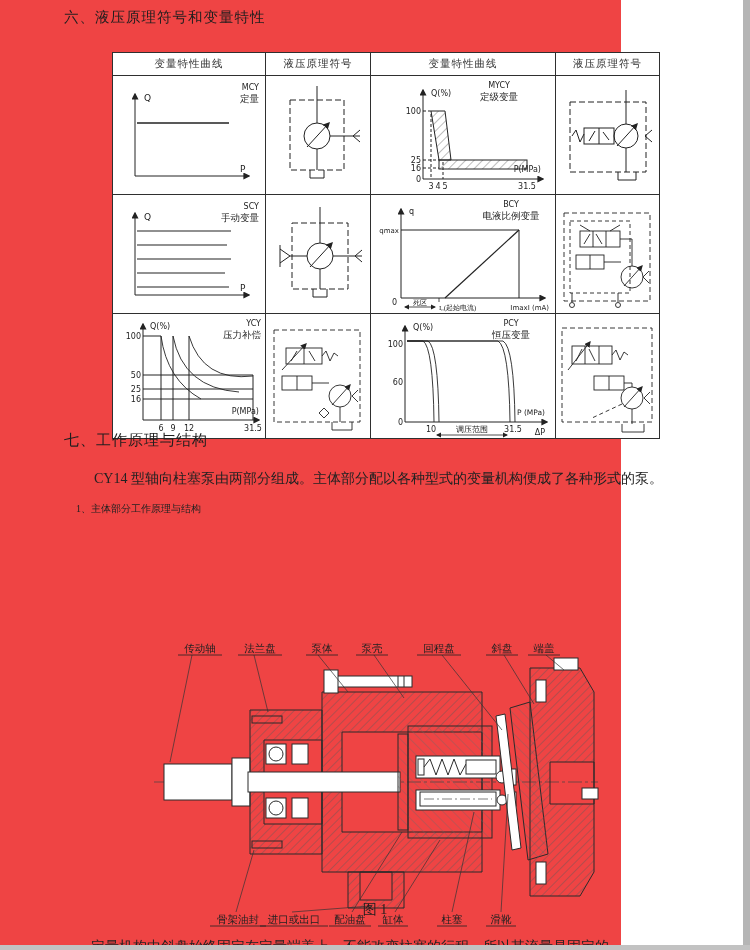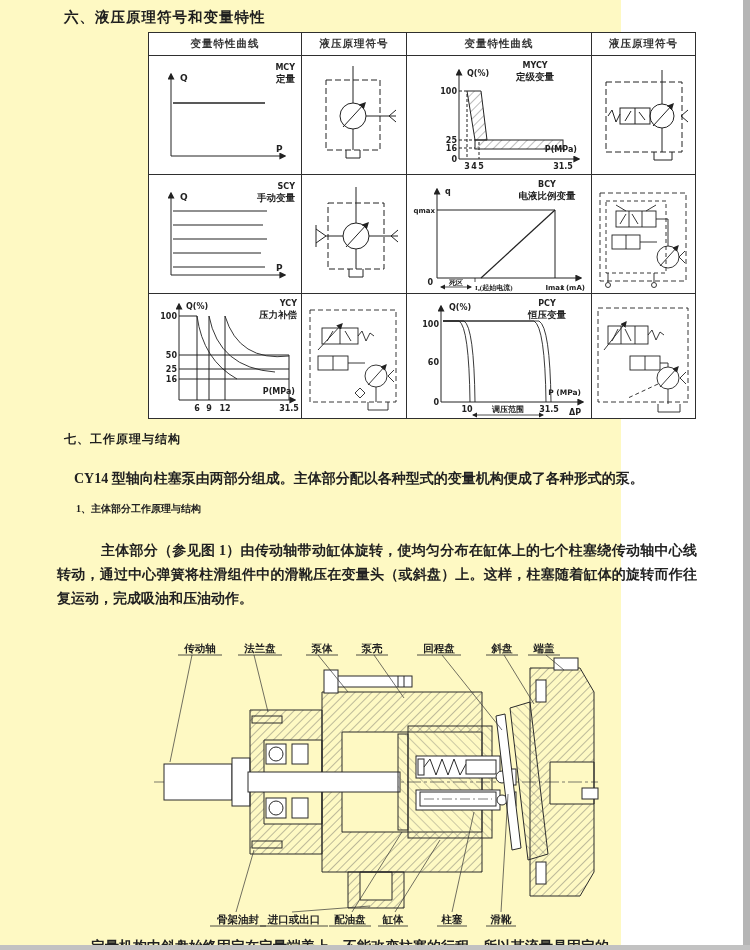--- a/index.html
+++ b/index.html
@@ -1,34 +1,34 @@
 <!DOCTYPE html>
 <html><head>
 <meta charset="utf-8">
 <style>
   html,body{margin:0;padding:0;}
   body{width:750px;height:950px;background:#ffffff;overflow:hidden;
        font-family:"Liberation Serif","DejaVu Serif",serif;color:#1e1e1e;}
-  .page{position:relative;width:621px;height:950px;background:#fef9c3;font-weight:bold;}
+  .page{position:relative;width:621px;height:950px;background:#ef4444;}
   .scan-edge-right{position:absolute;left:743px;top:0;width:7px;height:950px;background:#b5b5b5;}
   .scan-edge-bottom{position:absolute;left:0;top:945px;width:750px;height:5px;background:#c2c2c2;}
   .h1{position:absolute;left:64px;top:8px;font-size:14.5px;letter-spacing:1px;}
-  .h2{position:absolute;left:64px;top:431px;font-size:12px;letter-spacing:1px;}
+  .h2{position:absolute;left:64px;top:431px;font-size:15px;letter-spacing:1px;}
   .para{position:absolute;font-size:14px;line-height:24px;text-align:justify;color:#222;}
-  .p1{left:44px;top:453px;width:640px;text-indent:30px;}
+  .p1{left:64px;top:453px;width:640px;text-indent:30px;}
   .sub{position:absolute;font-size:10px;color:#222;}
   .s1{left:76px;top:502px;}
   .s2{left:76px;top:580px;}
   .p2{left:57px;top:525px;width:640px;text-indent:44px;}
   .p3{left:57px;top:921px;width:655px;text-indent:34px;}
   .caption{position:absolute;left:0;top:901px;width:750px;text-align:center;font-size:14px;}
   
-  .vtable{position:absolute;left:112px;top:32px;display:grid;
+  .vtable{position:absolute;left:112px;top:52px;display:grid;
           grid-template-columns:153px 105px 185px 103px;
-          border:1.5px solid #2f2f2f;background:#fff;margin-left:36px;}
+          border:1.5px solid #2f2f2f;background:#fff;}
   .vtable .hcell{height:22px;border-bottom:1px solid #2f2f2f;border-right:1px solid #2f2f2f;
           display:flex;align-items:center;justify-content:center;
           font-size:10.5px;color:#333;letter-spacing:1px;}
   .vtable .cell{border-right:1px solid #2f2f2f;border-bottom:1px solid #2f2f2f;overflow:hidden;}
   .vtable .last-col{border-right:none;}
   .vtable .last-row{border-bottom:none;}
   svg{display:block;}
   svg text{fill:#222;font-family:"DejaVu Sans",sans-serif;}
   svg .cjk{font-family:"Liberation Serif","DejaVu Serif",serif;}
   .figwrap{position:absolute;left:152px;top:640px;width:450px;height:300px;}
@@ -325,21 +325,20 @@
           <path d="M66,110 v8 h22 v-8"></path>
           <line x1="76" y1="95" x2="76" y2="110"></line>
         </g>
       </svg>
     </div>
   </div>
 
   <div class="h2">七、工作原理与结构</div>
   <p class="para p1">CY14 型轴向柱塞泵由两部分组成。主体部分配以各种型式的变量机构便成了各种形式的泵。</p>
   <div class="sub s1">1、主体部分工作原理与结构</div>
-  <p class="para p2">主体部分（参见图 1）由传动轴带动缸体旋转，使均匀分布在缸体上的七个柱塞绕传动轴中心线转动，通过中心弹簧将柱滑组件中的滑靴压在变量头（或斜盘）上。这样，柱塞随着缸体的旋转而作往复运动，完成吸油和压油动作。</p>
 
   <div class="figwrap">
     <svg width="450" height="300" viewBox="0 0 450 300">
 
       <line x1="2" y1="142" x2="446" y2="142" stroke="#444" stroke-width="0.7" stroke-dasharray="14 3 3 3"></line>
       <g stroke="#2b2b2b" stroke-width="1" fill="none">
 
         <rect x="12" y="124" width="68" height="36" fill="#fff"></rect>
         <rect x="80" y="118" width="18" height="48" fill="#fff"></rect>
 
@@ -437,17 +436,18 @@
         <text x="86" y="283" class="cjk">骨架油封</text>
         <text x="142" y="283" class="cjk">进口或出口</text>
         <text x="198" y="283" class="cjk">配油盘</text>
         <text x="241" y="283" class="cjk">缸体</text>
         <text x="300" y="283" class="cjk">柱塞</text>
         <text x="349" y="283" class="cjk">滑靴</text>
       </g>
     </svg>
   </div>
 
+  <div class="caption">图 1</div>
   <p class="para p3">定量机构中斜盘始终固定在定量端盖上，不能改变柱塞的行程，所以其流量是固定的。</p>
 
   <div class="scan-edge-right"></div>
   <div class="scan-edge-bottom"></div>
 </div>
 
 </body></html>

